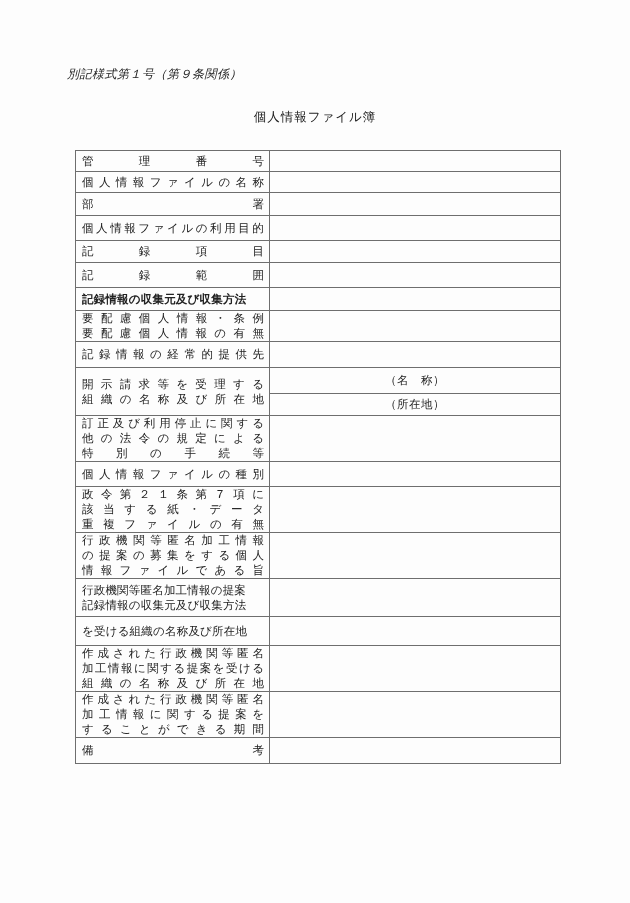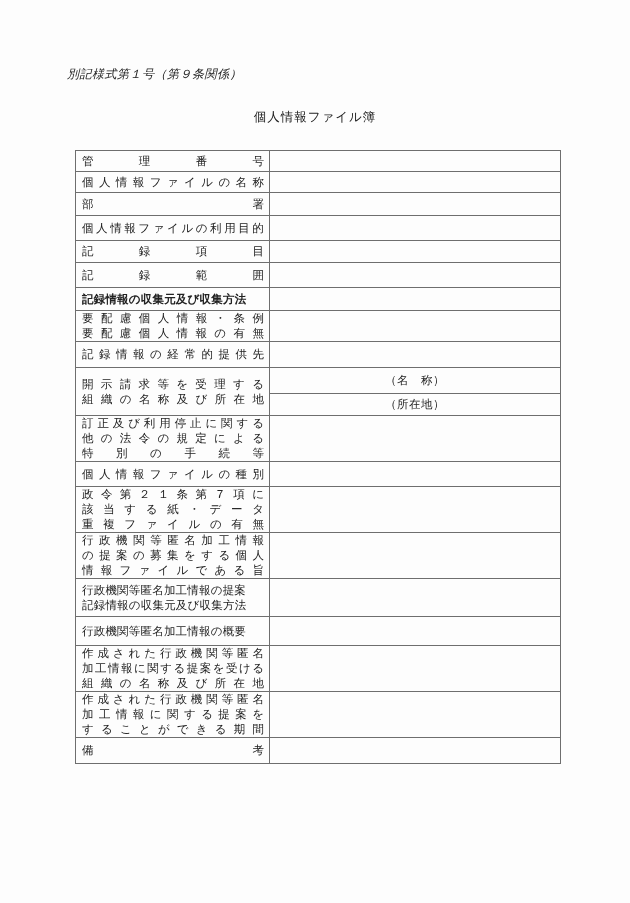--- a/index.html
+++ b/index.html
@@ -361,21 +361,21 @@
       </tr>
       <tr style="height: 38px; font-family: Liberation Mono, monospace;">
         <td class="label">
           <div class="label-line tight">行政機関等匿名加工情報の提案</div>
           <div class="label-line tight">記録情報の収集元及び収集方法</div>
         </td>
         <td class="value"></td>
       </tr>
       <tr style="height: 29px;">
         <td class="label">
-          <div class="label-line tight">行政機関等匿名加工情報の概要</div>
+          <div class="label-line tight">を受ける組織の名称及び所在地</div>
         </td>
         <td class="value"></td>
       </tr>
       <tr style="height: 46px;">
         <td class="label">
           <div class="label-line">
             <span>作</span>
             <span>成</span>
             <span>さ</span>
             <span>れ</span>

